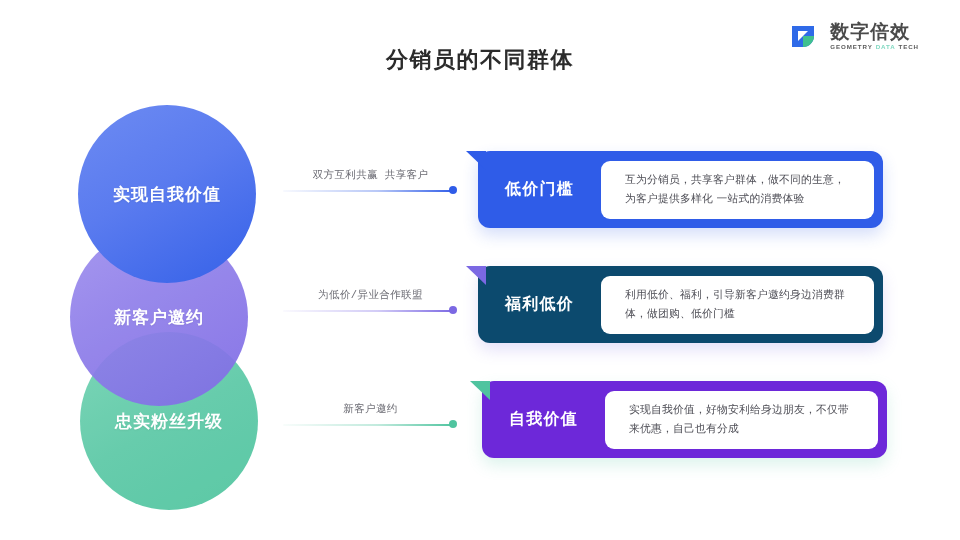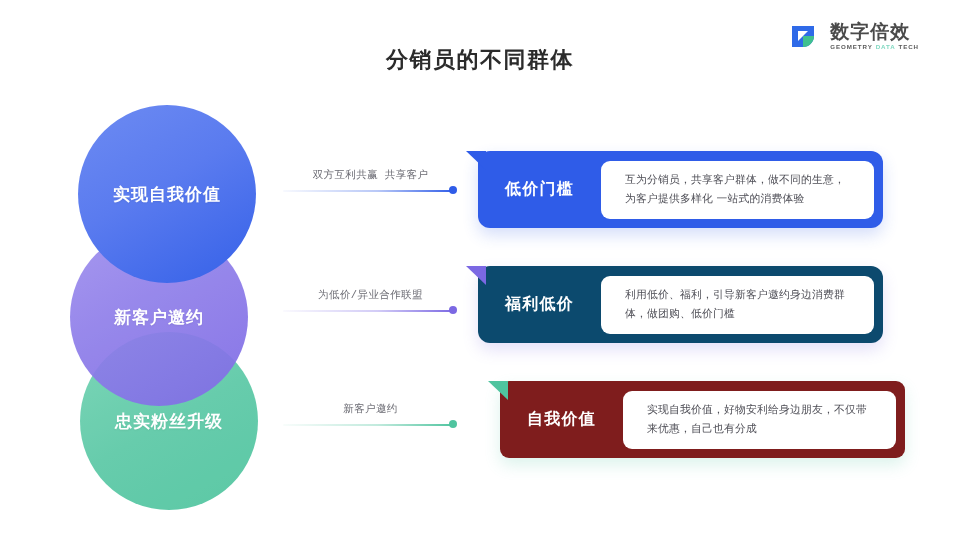--- a/index.html
+++ b/index.html
@@ -220,25 +220,24 @@
     color: #2f5ce8;
     box-shadow: 0 7px 16px rgba(47,92,232,0.20);
   }
   .card-2 {
     left: 478px; top: 266px;
     background: #0c4a6e;
     color: #7b68e3;
     box-shadow: 0 7px 16px rgba(123,104,227,0.20);
   }
   .card-3 {
-    left: 500px; top: 381px;
-    background: #7f1d1d;
+    left: 482px; top: 381px;
+    background: #6d28d9;
     color: #4fc49f;
     box-shadow: 0 7px 16px rgba(79,196,159,0.20);
-    border-radius: 9px;
   }
 </style>
 </head>
 <body>
 
 <div class="logo">
   <div class="logo-mark">
     <svg width="26" height="26" viewBox="0 0 26 26" aria-hidden="true">
       <path d="M2 3 H24 V13 A11 11 0 0 1 13 24 H2 Z" fill="#2f6ae8"></path>
       <path d="M13 24 A11 11 0 0 0 24 13 H13 Z" fill="#3fc08f"></path>

